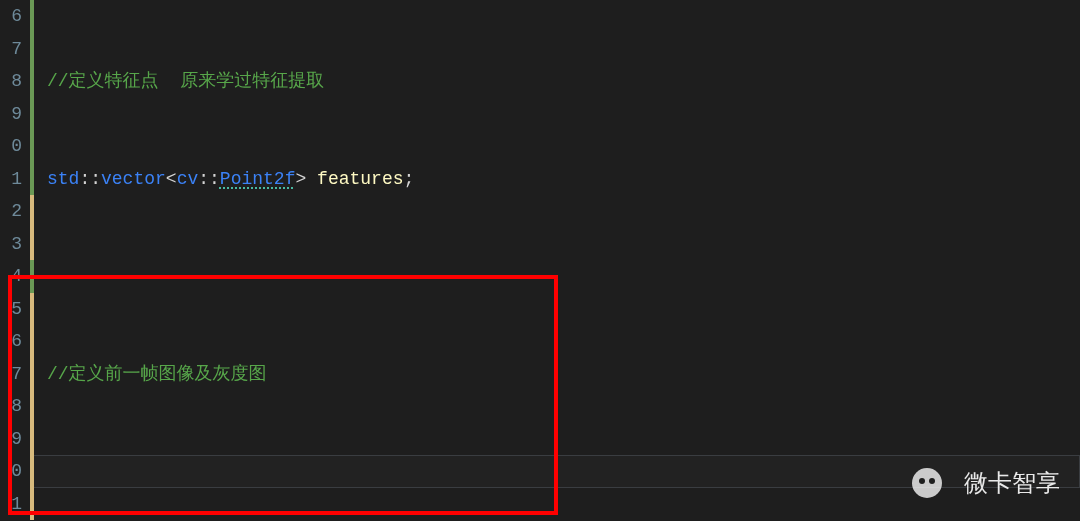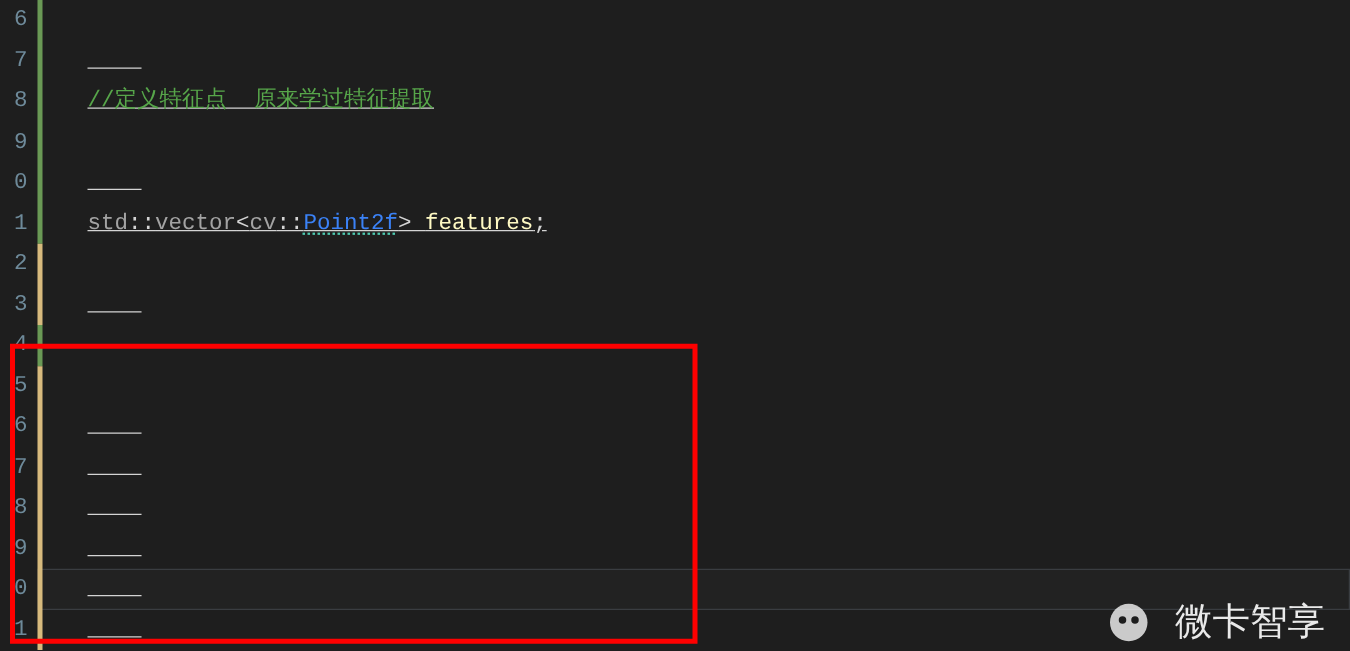--- a/index.html
+++ b/index.html
@@ -28,28 +28,27 @@
   }
   .gutter div { height: 32.5px; }
   .mod-bar {
     width: 4px;
     flex-shrink: 0;
     position: relative;
   }
   .mod-bar .green { position:absolute; left:0; width:4px; background:#6a9955; }
   .mod-bar .yellow { position:absolute; left:0; width:4px; background:#d7ba7d; }
   .code {
-    padding-left: 36px;
+    padding-left: 13px;
     white-space: pre;
     color: #d4d4d4;
-    text-decoration: underline;
   }
   .code .line { height: 32.5px; }
   .comment { color: #57a64a; }
-  .ns { color: #a3a3a3; }
+  .ns { color: #3b82f6; }
   .op { color: #d4d4d4; }
   .type { color: #3b82f6; }
   .ident { color: #fef9c3; }
   .underline { text-decoration: underline dotted #4ec9b0; text-underline-offset: 4px; }
   .line-highlight {
     position: absolute;
     left: 30px;
     right: 0;
     height: 32.5px;
     border: 1px solid #3a3d41;
@@ -57,27 +56,27 @@
     pointer-events: none;
   }
   .red-box {
     position: absolute;
     border: 4px solid #ff0000;
     pointer-events: none;
   }
   .watermark {
     position: absolute;
     right: 20px;
-    bottom: 7px;
+    bottom: 22px;
     display: flex;
     align-items: center;
     gap: 22px;
     color: #fff;
     font-family: "Microsoft YaHei", sans-serif;
-    font-size: 30px;
+    font-size: 24px;
     font-weight: 500;
     opacity: 0.9;
   }
   .watermark .wechat {
     width: 30px; height: 30px; position: relative;
     background: #fff; border-radius: 50%;
     opacity: 0.85;
   }
   .watermark .wechat::before, .watermark .wechat::after {
     content:""; position:absolute; background:#1e1e1e; border-radius:50%;
@@ -114,20 +113,21 @@
     <div class="green" style="top:0; height:195px;"></div>
     <div class="yellow" style="top:195px; height:65px;"></div>
     <div class="green" style="top:260px; height:32.5px;"></div>
     <div class="yellow" style="top:292.5px; height:227.5px;"></div>
   </div>
 
   <div class="code">
     <div class="line"><span class="comment">//定义特征点  原来学过特征提取</span></div>
     <div class="line"><span class="ns">std</span><span class="op">::</span><span class="ns">vector</span><span class="op">&lt;</span><span class="ns">cv</span><span class="op">::</span><span class="type underline">Point2f</span><span class="op">&gt; </span><span class="ident">features</span><span class="op">;</span></div>
     <div class="line"></div>
+    <div class="line"><span class="comment">//定义前一帧图像及灰度图</span></div>
     
     
     
     
     
     
     
     
     
     

